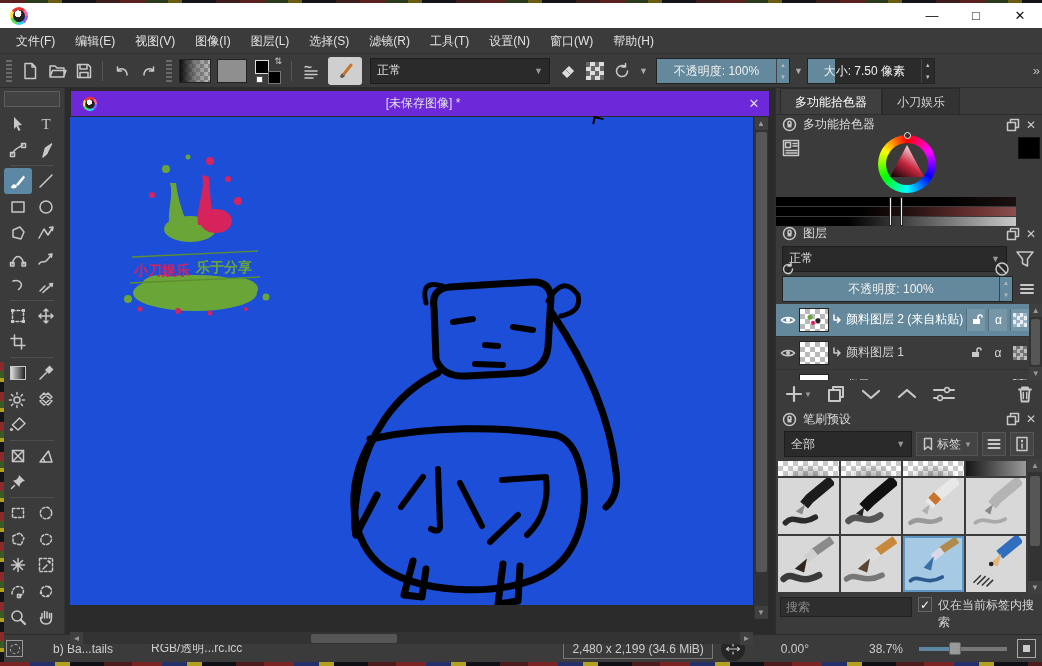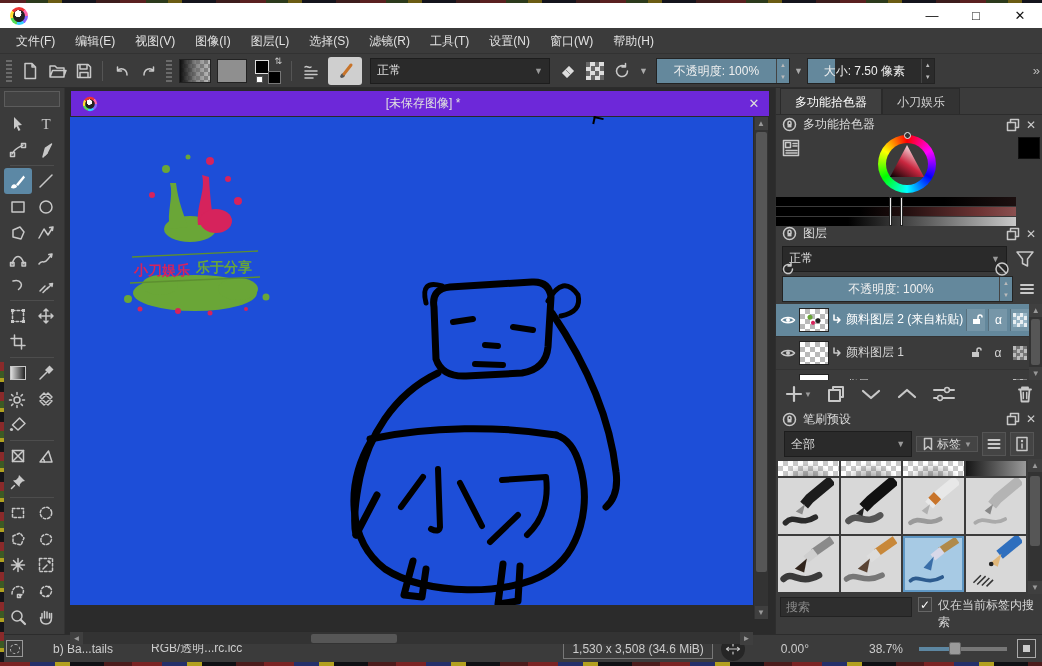--- a/index.html
+++ b/index.html
@@ -126,21 +126,21 @@
   .checker-sm{width:14px;height:14px;background:conic-gradient(#9ab6c6 25%,#e8eef2 0 50%,#9ab6c6 0 75%,#e8eef2 0) 0 0/7px 7px;}
   .lrow:not(.sel) .checker-sm{background:conic-gradient(#777 25%,#bbb 0 50%,#777 0 75%,#bbb 0) 0 0/7px 7px;}
   .lscroll{width:14px;background:#333;display:flex;flex-direction:column;}
   .lscroll .arr{height:13px;background:#3f3f3f;color:#999;font-size:8px;text-align:center;line-height:13px;}
   .lscroll .thumb{flex:1;margin:2px;background:#565656;border-radius:2px;}
   .layer-btns{height:34px;display:flex;align-items:center;padding:0 8px;gap:14px;color:#ccc;}
   .layer-btns .spacer{flex:1;}
   
   .brush-filter{display:flex;align-items:center;padding:2px 8px;gap:4px;}
   .brush-filter .combo{flex:1;}
-  .tagbtn{height:16px;border:1px solid #555;background:#444;display:flex;align-items:center;gap:3px;padding:0 5px;}
+  .tagbtn{height:24px;border:1px solid #555;background:#444;display:flex;align-items:center;gap:3px;padding:0 5px;}
   .sqbtn{width:24px;height:24px;border:1px solid #555;background:#444;display:flex;align-items:center;justify-content:center;}
   .brush-grid-wrap{display:flex;}
   .brush-grid{flex:1;display:grid;grid-template-columns:repeat(4,1fr);gap:2px;padding:2px;}
   .bcell{height:56px;background:#d8d8d8;position:relative;overflow:hidden;}
   .bcell.partial{height:15px;}
   .bcell.pchk{background:radial-gradient(ellipse at 50% 160%,rgba(40,40,40,.6),transparent 65%),
       conic-gradient(#c9c9c9 25%,#fff 0 50%,#c9c9c9 0 75%,#fff 0) 0 0/10px 10px;}
   .bcell.pdark{background:linear-gradient(90deg,#161616,#9a9a9a);}
   .bcell.selected{background:#a7cae4;outline:2px solid #5f97c4;outline-offset:-2px;}
   .bscroll{width:14px;background:#333;display:flex;flex-direction:column;}
@@ -903,21 +903,21 @@
     </div>
   </div>
 
   <div class="statusbar">
     <span class="sel-icon">
         <i></i>
       </span>
     <span class="sb-item">b) Ba...tails</span>
     <span class="sb-item">RGB/透明...rc.icc</span>
     <span class="sb-flex"></span>
-    <span class="size-box">1,530 x 3,508 (34.6 MiB)</span>
+    <span class="size-box">2,480 x 2,199 (34.6 MiB)</span>
     <span class="rot-icon">
         <svg class="ic" width="16" height="16" viewBox="0 0 16 16">
           <path d="M1.5 8 H14.5 M1.5 8 l2 -1.6 M1.5 8 l2 1.6 M14.5 8 l-2 -1.6 M14.5 8 l-2 1.6 M8 3 V5 M8 11 V13" stroke-width="1.2"></path>
         </svg>
       </span>
     <span class="sb-item" style="margin-right:60px;">0.00°</span>
     <span>38.7%</span>
     <span class="zoom-slider">
         <span class="zfill"></span>
         <span class="zhandle"></span>

